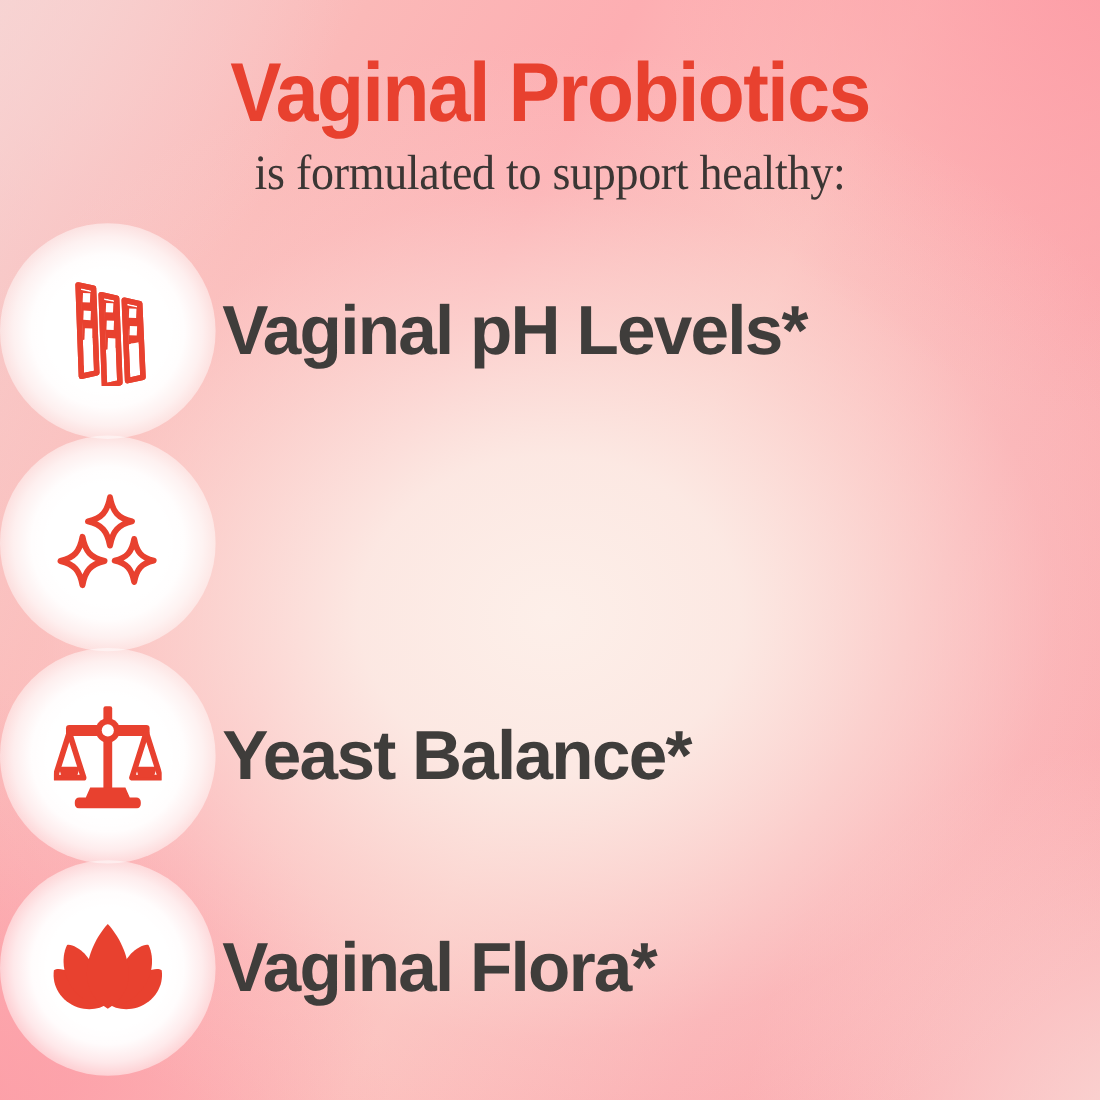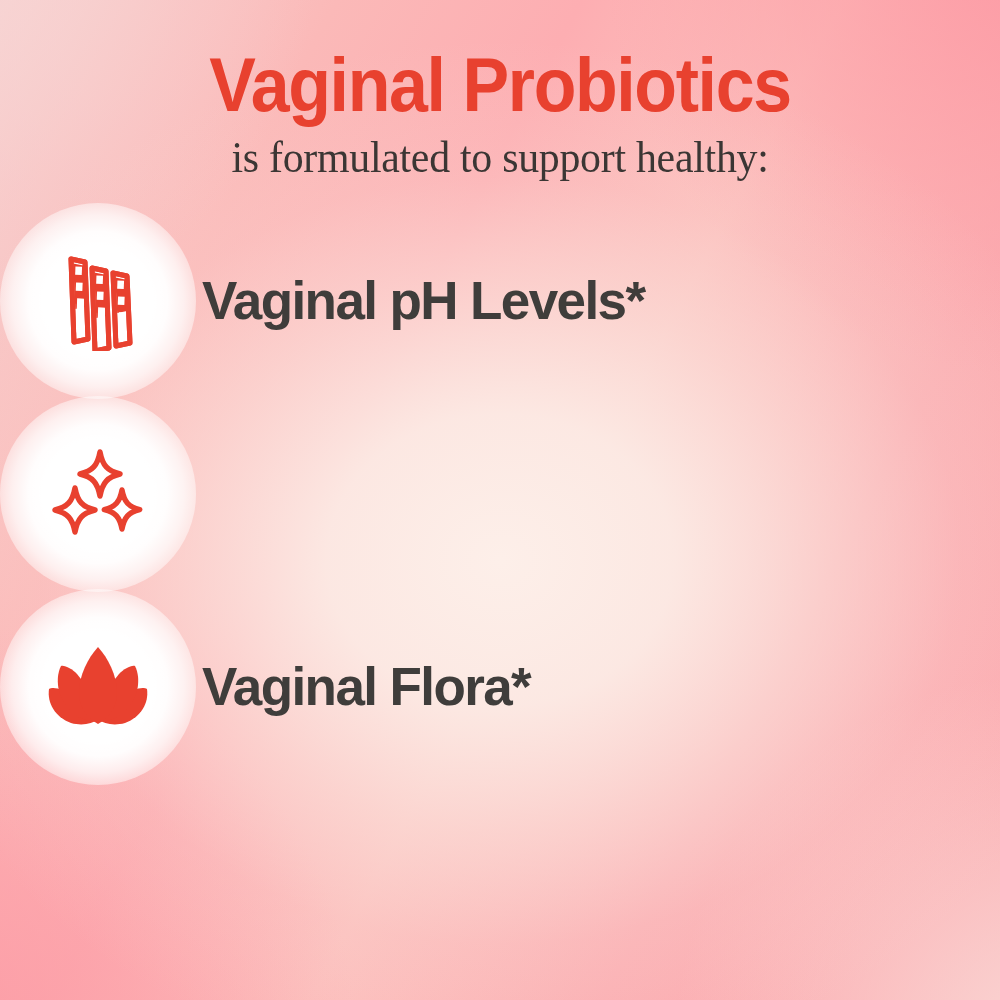--- a/index.html
+++ b/index.html
@@ -157,21 +157,21 @@
   }
   .icon {
     position: relative;
     width: 96px;
     height: 96px;
     display: block;
   }
   .label {
     font-family: "Liberation Sans", sans-serif;
     font-weight: bold;
-    font-size: 53px;
+    font-size: 63px;
     line-height: 68px;
     letter-spacing: -1.6px;
     color: #3f3d3b;
     white-space: nowrap;
     margin-left: 6px;
   }
   .row-ph .icon    { width: 92px; height: 100px; }
   .row-odor .icon  { width: 96px; height: 92px; }
   .row-yeast .icon { width: 98px; height: 96px; }
   .row-flora .icon { width: 104px; height: 84px; }
@@ -251,20 +251,49 @@
               <path d="M50 4 C52.5 17.5 57.5 23 70 26 C57.5 29 52.5 34.5 50 48 C47.5 34.5 42.5 29 30 26 C42.5 23 47.5 17.5 50 4 Z"></path>
 
               <path d="M25 40 C27.5 53.5 32.5 59 45 62 C32.5 65 27.5 70.5 25 84 C22.5 70.5 17.5 65 5 62 C17.5 59 22.5 53.5 25 40 Z"></path>
 
               <path d="M72 42 C74.2 54 78.6 58.9 89.7 61.6 C78.6 64.2 74.2 69.1 72 81.1 C69.8 69.1 65.4 64.2 54.3 61.6 C65.4 58.9 69.8 54 72 42 Z"></path>
             </g>
           </svg>
         </div>
       </div>
 
+      <div class="row row-yeast">
+        <div class="icon-wrap">
+          <div class="halo"></div>
+          <svg class="icon" viewBox="0 0 98 96">
+            <g fill="#e8412f">
+
+              <rect x="45" y="3" width="8" height="78" rx="2"></rect>
+
+              <path d="M14 20 h70 a3 3 0 0 1 3 3 v4 a3 3 0 0 1 -3 3 h-70 a3 3 0 0 1 -3 -3 v-4 a3 3 0 0 1 3 -3 z"></path>
+
+              <path d="M33 77 h32 l4 9 h6 a4 4 0 0 1 4 4 v2 a4 4 0 0 1 -4 4 h-52 a4 4 0 0 1 -4 -4 v-2 a4 4 0 0 1 4 -4 h6 z"></path>
+            </g>
+
+            <circle cx="49" cy="25" r="11" fill="#e8412f"></circle>
+            <circle cx="49" cy="25" r="5.5" fill="#ffffff"></circle>
+
+            <g>
+              <path d="M14 27 L1 68 h26 Z" fill="#ffffff" stroke="#e8412f" stroke-width="5.2" stroke-linejoin="round"></path>
+              <path d="M4.2 58 h19.6 l-3.2 10 h-13.2 Z" fill="#e8412f"></path>
+            </g>
+
+            <g>
+              <path d="M84 27 L71 68 h26 Z" fill="#ffffff" stroke="#e8412f" stroke-width="5.2" stroke-linejoin="round"></path>
+              <path d="M74.2 58 h19.6 l-3.2 10 h-13.2 Z" fill="#e8412f"></path>
+            </g>
+          </svg>
+        </div>
+        <div class="label">Yeast Balance*</div>
+      </div>
 
       <div class="row row-flora">
         <div class="icon-wrap">
           <div class="halo"></div>
           <svg class="icon" viewBox="0 0 104 84">
             <g fill="#e8412f">
 
               <path d="M3 44 C1 58 9 72 25 78 C36 81 46 79 52 74 C44 63 30 50 17 45 C11 43 6 42 3 44 Z"></path>
 
               <path d="M101 44 C103 58 95 72 79 78 C68 81 58 79 52 74 C60 63 74 50 87 45 C93 43 98 42 101 44 Z"></path>

